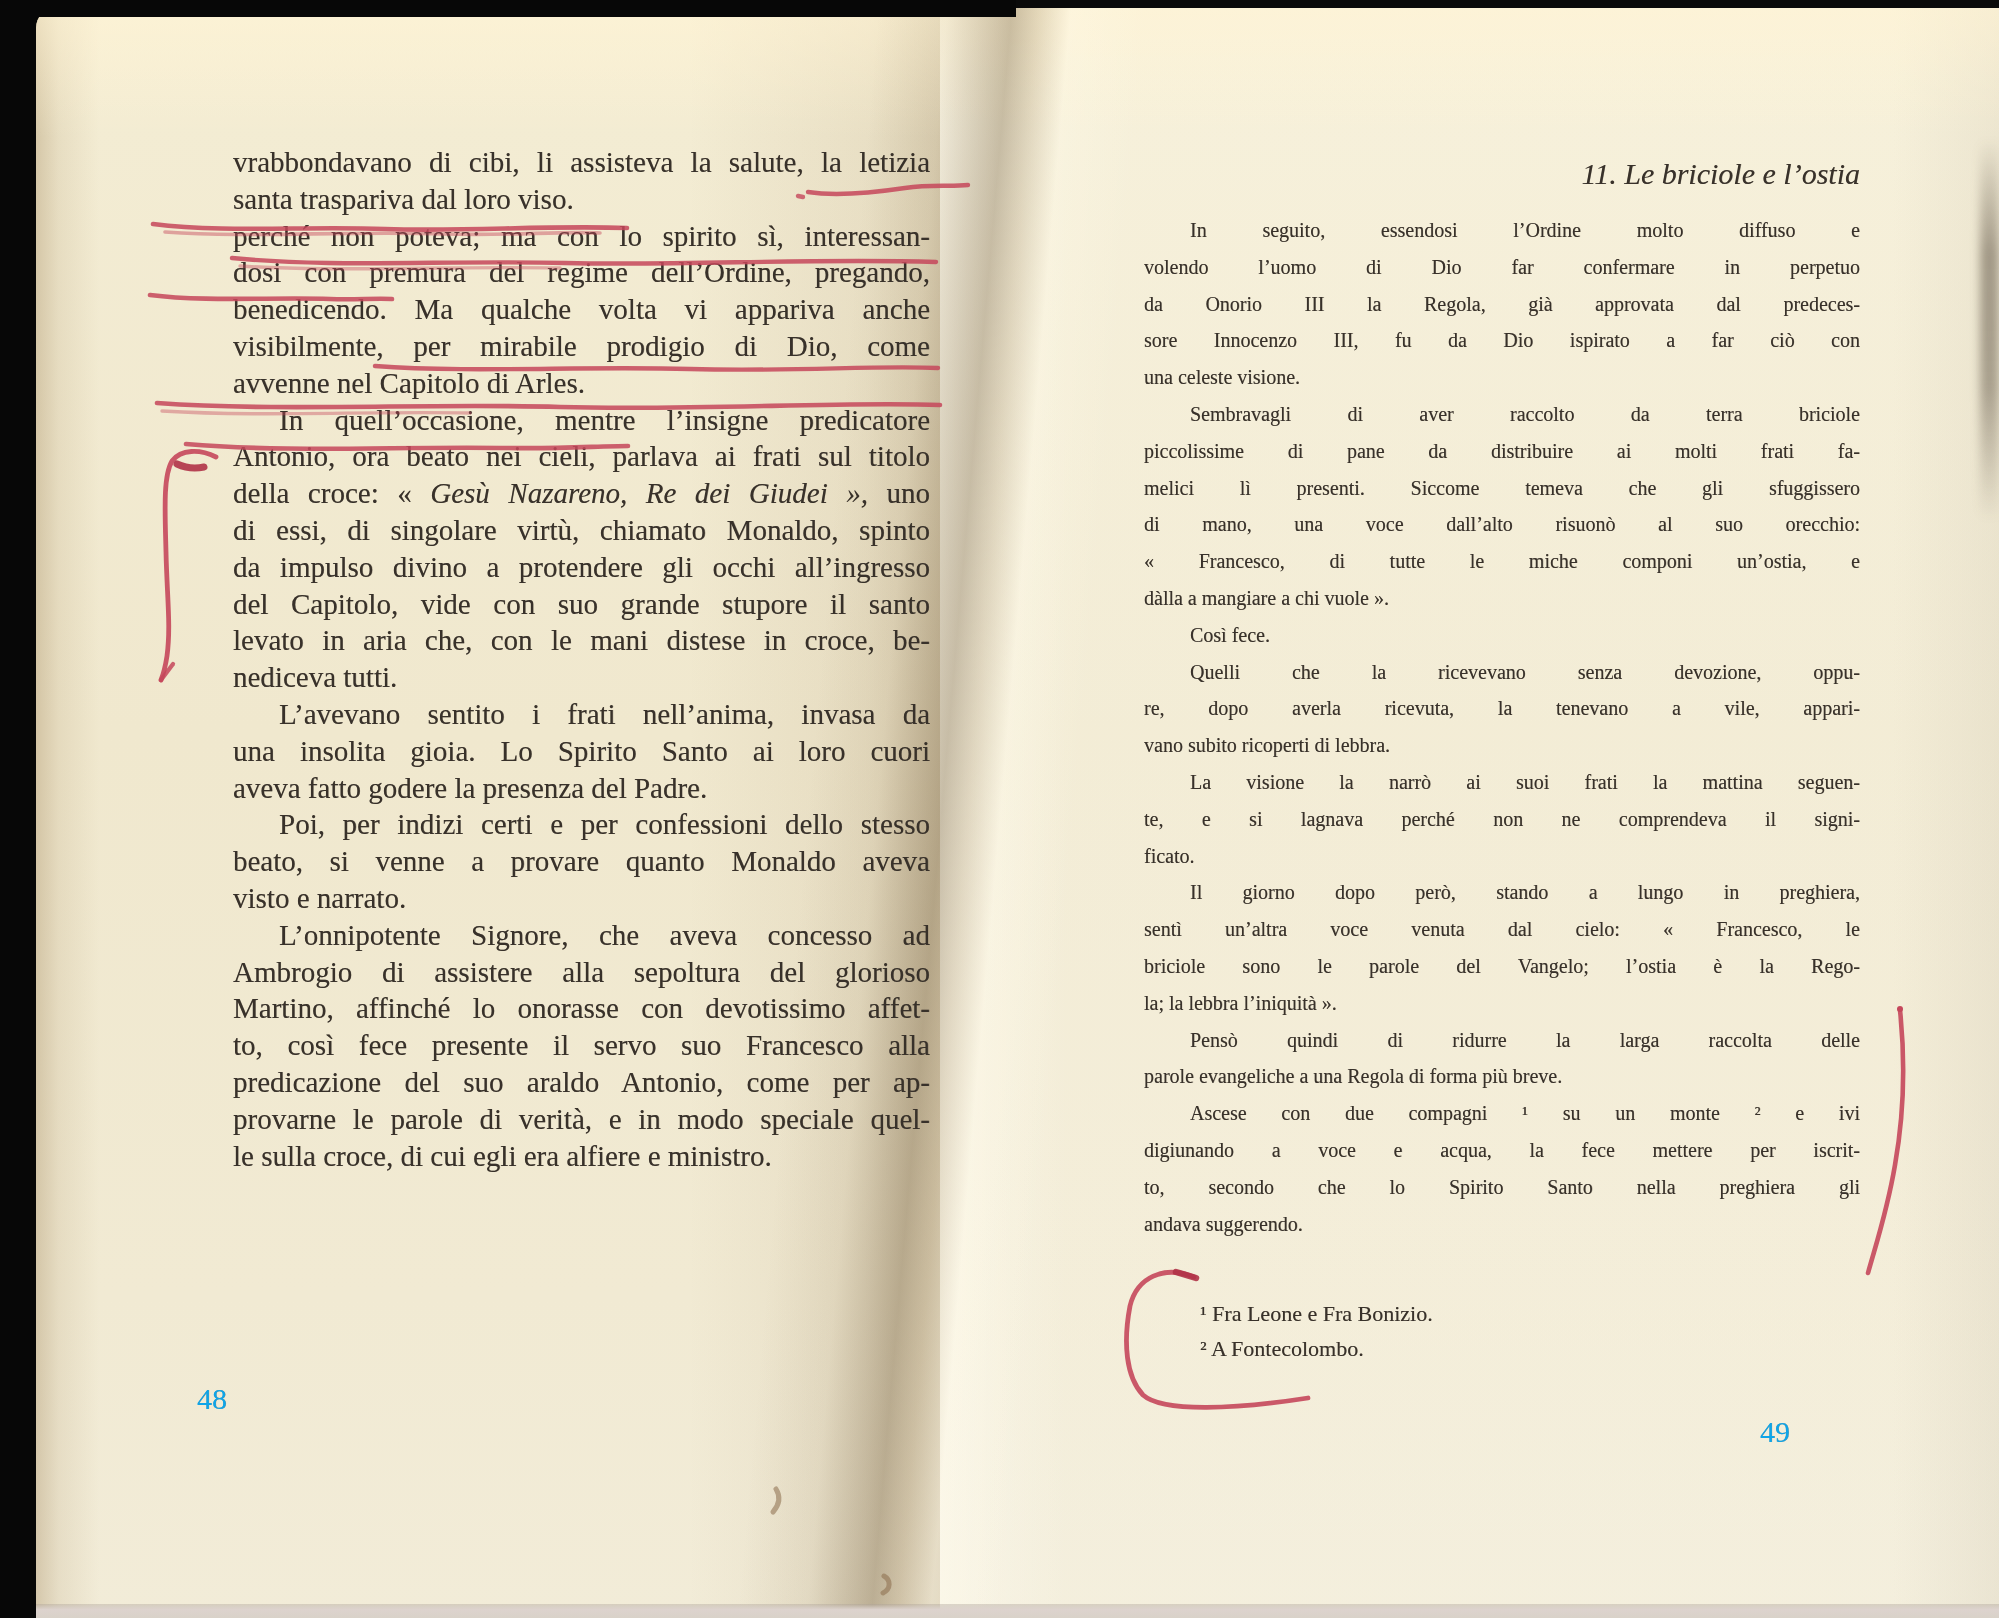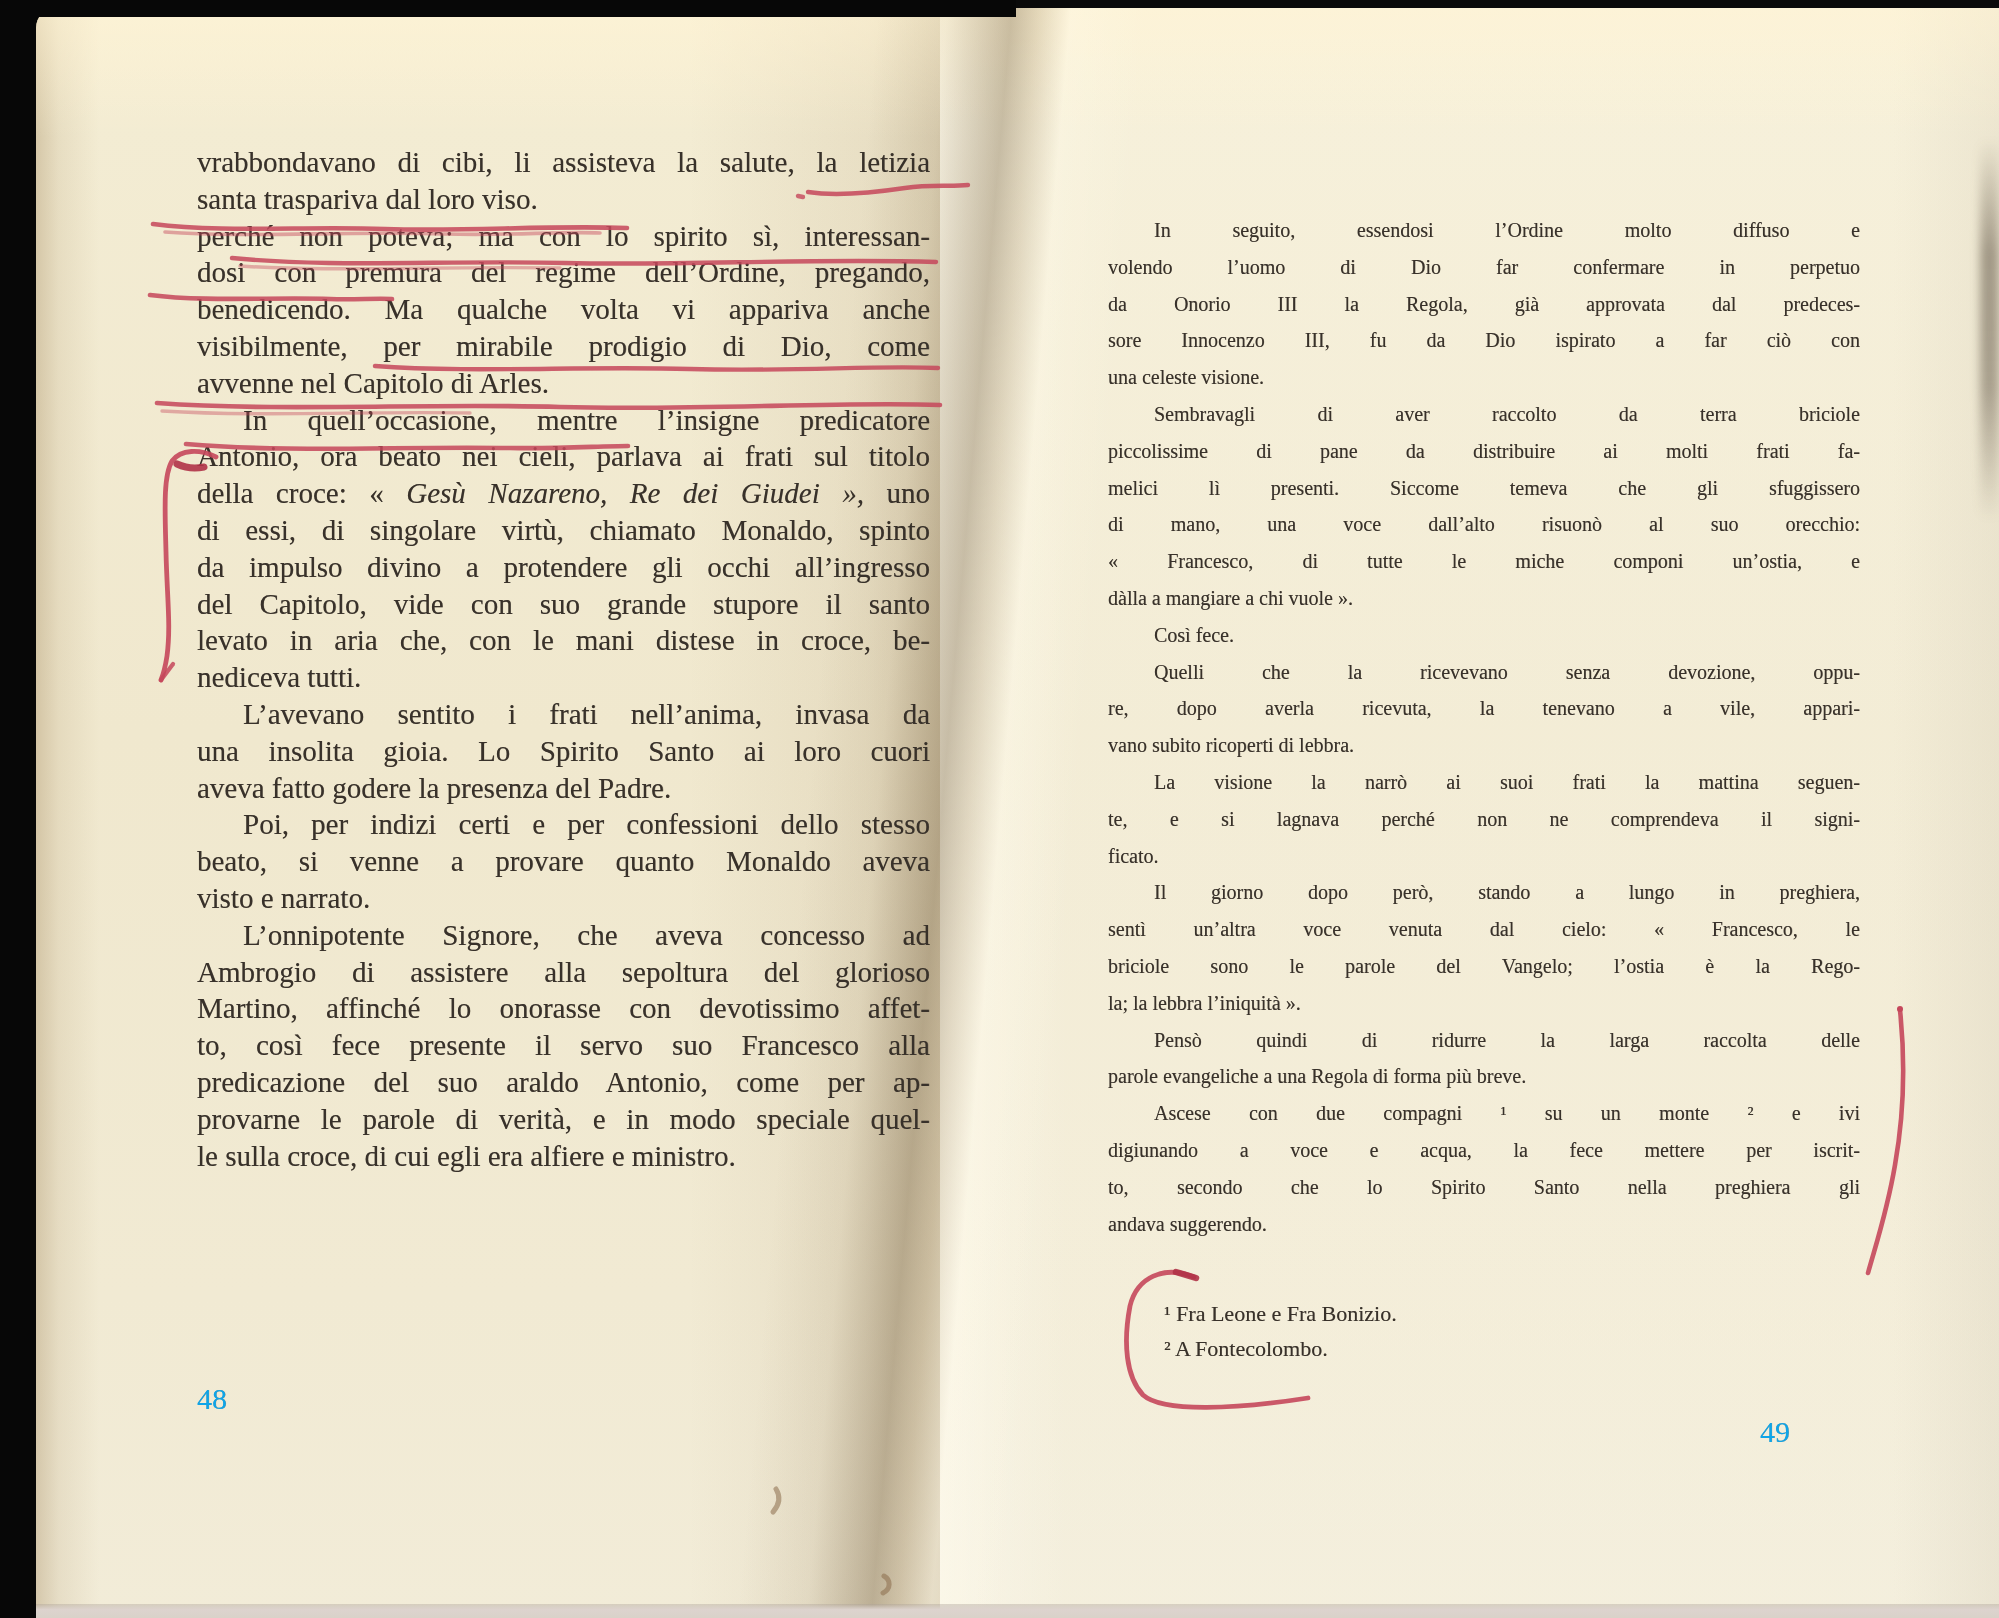--- a/index.html
+++ b/index.html
@@ -64,21 +64,21 @@
     position:absolute;left:0;top:0;width:36px;height:1618px;z-index:5;background:#070707;
   }
   
   .page-text{
     position:absolute;z-index:3;
     color:#38312a;
     text-shadow:0.3px 0.3px 0.4px rgba(56,48,40,.45);
   }
   .left-text{left:197px;top:144px;width:733px;font-size:29px;line-height:36.8px;}
   .right-text{left:1108px;top:212px;width:752px;font-size:20px;line-height:36.8px;}
-  .tline{height:36.8px;}
+  .tline{height:36.8px;margin-left:36px;}
   .tline.jst{text-align:justify;text-align-last:justify;}
   .tline.ind{text-indent:46px;}
   .it{font-style:italic;}
   .running-head{
     position:absolute;left:1108px;top:156px;width:752px;z-index:3;
     font-size:30px;line-height:36.8px;font-style:italic;text-align:right;
     color:#38312a;text-shadow:0.3px 0.3px 0.4px rgba(56,48,40,.45);
   }
   .footnotes{left:1164px;top:1296px;width:650px;font-size:22px;line-height:35px;}
   .footnotes .tline{height:35px;}
@@ -130,20 +130,21 @@
       <div class="tline jst ind"><span>L’onnipotente Signore, che aveva concesso ad</span></div>
       <div class="tline jst"><span>Ambrogio di assistere alla sepoltura del glorioso</span></div>
       <div class="tline jst"><span>Martino, affinché lo onorasse con devotissimo affet-</span></div>
       <div class="tline jst"><span>to, così fece presente il servo suo Francesco alla</span></div>
       <div class="tline jst"><span>predicazione del suo araldo Antonio, come per ap-</span></div>
       <div class="tline jst"><span>provarne le parole di verità, e in modo speciale quel-</span></div>
       <div class="tline"><span>le sulla croce, di cui egli era alfiere e ministro.</span></div>
     </div>
   <div class="pagenum pagenum-left">48</div>
 
+  <div class="running-head">11. Le briciole e l’ostia</div>
   <div class="page-text right-text">
       <div class="tline jst ind"><span>In seguito, essendosi l’Ordine molto diffuso e</span></div>
       <div class="tline jst"><span>volendo l’uomo di Dio far confermare in perpetuo</span></div>
       <div class="tline jst"><span>da Onorio III la Regola, già approvata dal predeces-</span></div>
       <div class="tline jst"><span>sore Innocenzo III, fu da Dio ispirato a far ciò con</span></div>
       <div class="tline"><span>una celeste visione.</span></div>
       <div class="tline jst ind"><span>Sembravagli di aver raccolto da terra briciole</span></div>
       <div class="tline jst"><span>piccolissime di pane da distribuire ai molti frati fa-</span></div>
       <div class="tline jst"><span>melici lì presenti. Siccome temeva che gli sfuggissero</span></div>
       <div class="tline jst"><span>di mano, una voce dall’alto risuonò al suo orecchio:</span></div>

